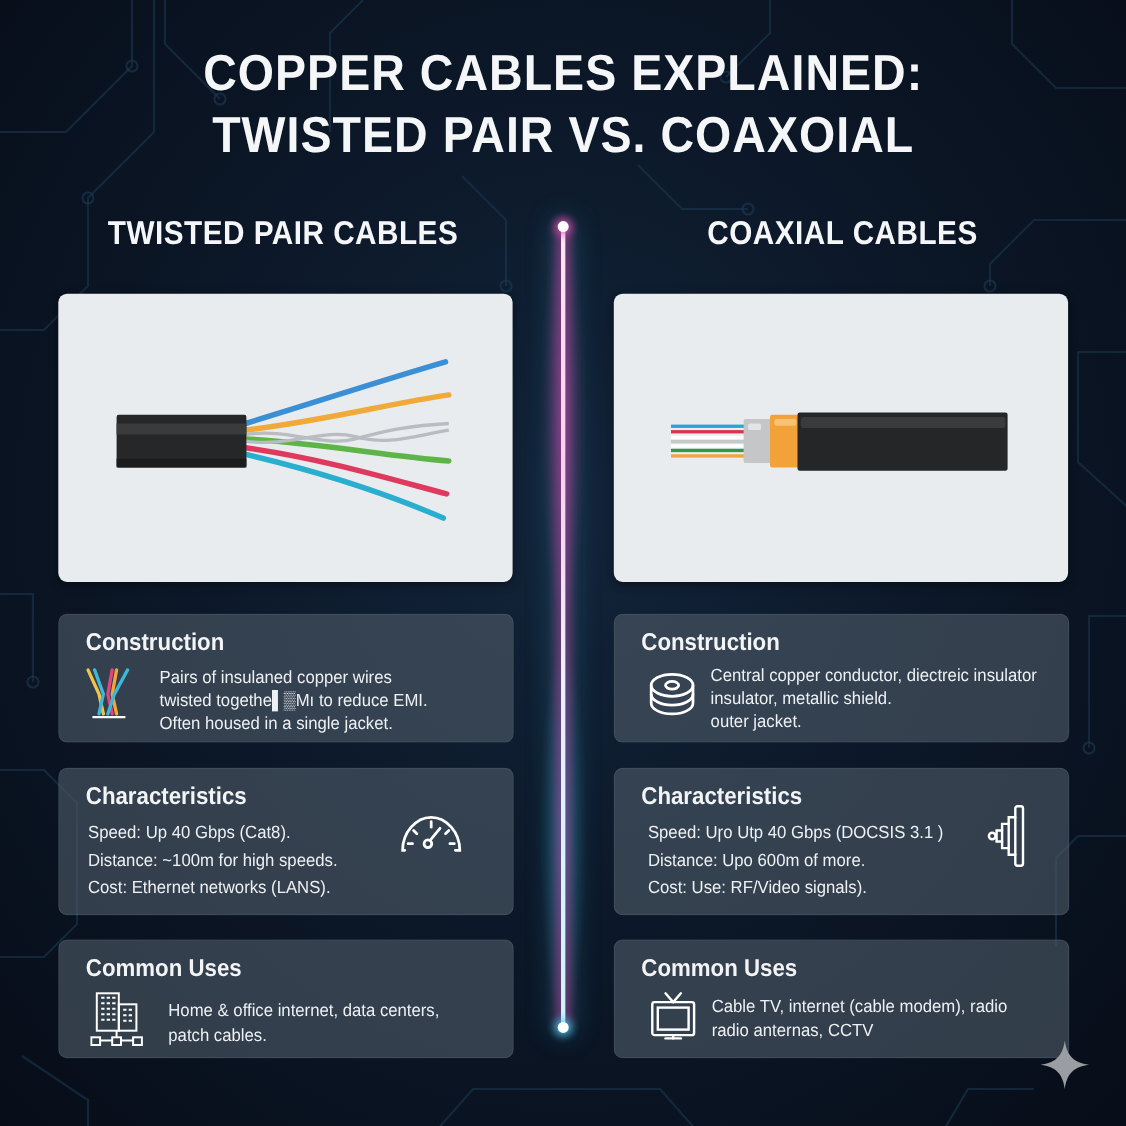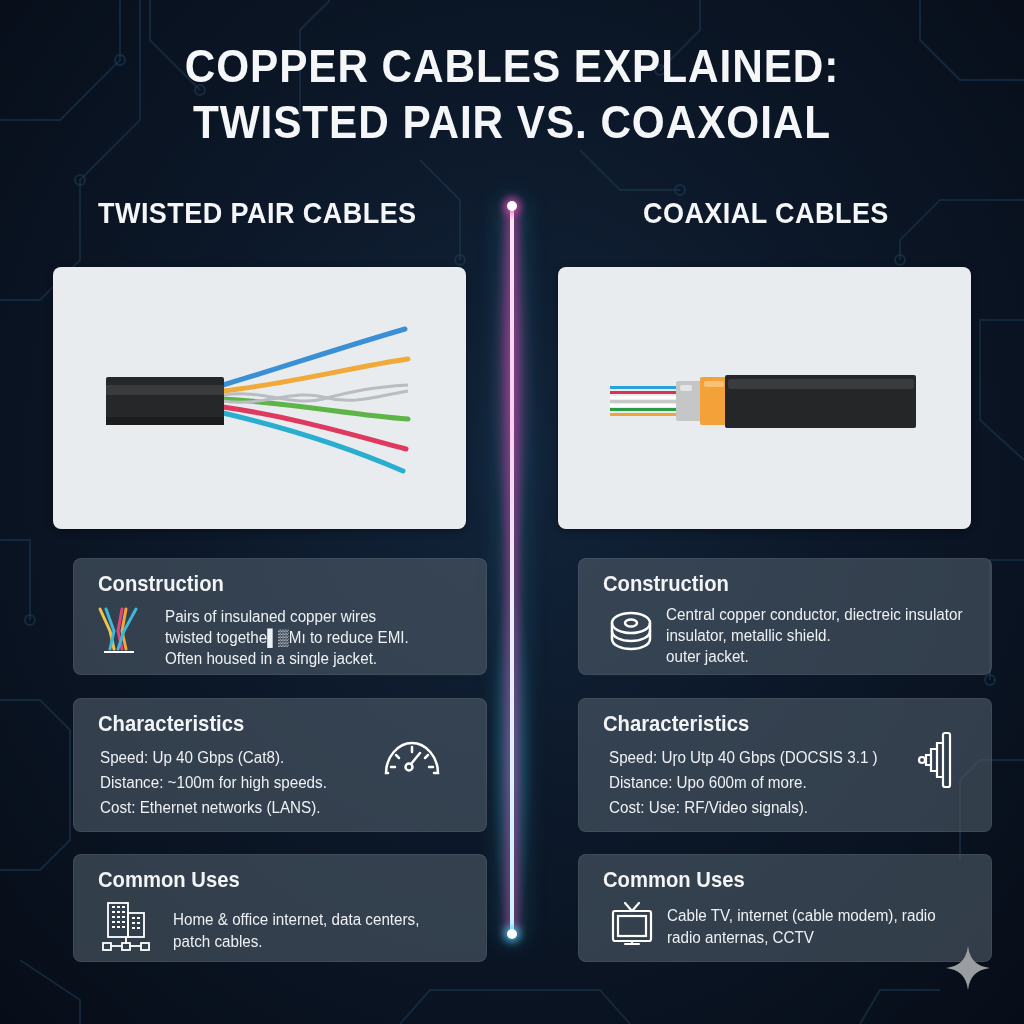--- a/index.html
+++ b/index.html
@@ -49,21 +49,20 @@
     background: #e8ecef; border-radius: 8px; z-index: 2;
     box-shadow: 0 2px 8px rgba(0,0,0,0.4);
   }
   .image-card svg { position: absolute; inset: 0; }
 
   .info-card {
     position: absolute; width: 414px;
     background: rgba(78, 90, 104, 0.62);
     border-radius: 8px; z-index: 2;
     border: 1px solid rgba(120,135,150,0.18);
-    margin-left: 20px;
   }
   .info-card .heading {
     position: absolute; left: 24px; top: 12px;
     font-size: 22px; font-weight: bold; color: #f2f4f6;
     transform: scaleX(0.92); transform-origin: left center;
   }
   .info-card .body {
     position: absolute; font-size: 16px; line-height: 21px; color: #eef1f4;
     transform: scaleX(0.95); transform-origin: left center; white-space: nowrap;
   }

